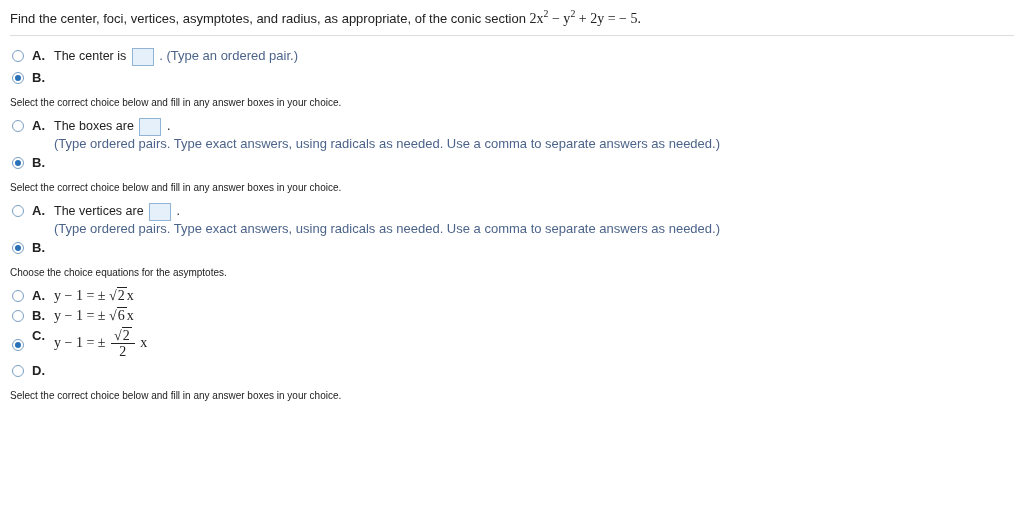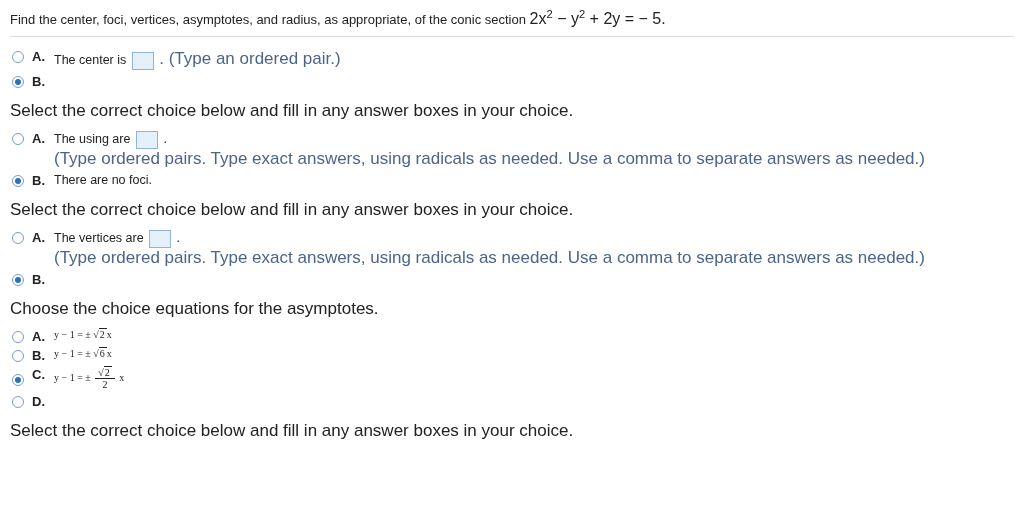--- a/index.html
+++ b/index.html
@@ -10,22 +10,22 @@
     padding: 8px 10px;
     width: 1024px;
     box-sizing: border-box;
   }
   .question-header {
     padding-bottom: 8px;
     border-bottom: 1px solid #ddd;
     margin-bottom: 12px;
   }
   .eq {
-    font-family: Liberation Sans, sans-serif;
-    font-size: 16px;
+    font-family: Liberation Serif, serif;
+    font-size: 14px;
   }
   sup { font-size: 0.7em; vertical-align: super; }
   .frac {
     display: inline-block;
     text-align: center;
     vertical-align: middle;
     font-family: "Times New Roman", serif;
     line-height: 1.1;
     margin: 0 2px;
   }
@@ -60,35 +60,35 @@
     font-weight: bold;
     margin: 0 6px 0 8px;
     min-width: 16px;
   }
   .choice-content {
     flex: 1;
     font-size: 12.5px;
   }
   .hint {
     color: #4c648a;
-    font-size: 17px;
+    font-size: 13px;
   }
   .input-box {
     display: inline-block;
     width: 20px; height: 16px;
     background: #e6f0fa;
     border: 1px solid #8fb4d6;
     vertical-align: middle;
     margin: 0 2px;
   }
   .section-instr {
     margin: 12px 0 10px 0;
-    font-size: 17px;
+    font-size: 10px;
   }
-  .asym-eq { font-family: "Times New Roman", serif; font-size:10px;}
+  .asym-eq { font-family: "Times New Roman", serif; font-size:14px;}
   .block { margin-bottom: 6px;}
 </style>
 </head>
 <body>
 
 <div class="question-header">
   <span>Find the center, foci, vertices, asymptotes, and radius, as appropriate, of the conic section </span>
   <span class="eq">
     <span>2x</span><sup>2</sup><span> − y</span><sup>2</sup><span> + 2y = − 5.</span>
   </span>
@@ -110,30 +110,29 @@
   </div>
 </div>
 
 <div class="section-instr">Select the correct choice below and fill in any answer boxes in your choice.</div>
 
 <div class="block">
   <div class="choice-row">
     <div class="radio"></div>
     <div class="choice-label">A.</div>
     <div class="choice-content">
-      <span>The using are </span>
+      <span>The boxes are </span>
       <span class="input-box"></span>
       <span> .</span><br>
       <span class="hint">(Type ordered pairs. Type exact answers, using radicals as needed. Use a comma to separate answers as needed.)</span>
     </div>
   </div>
   <div class="choice-row">
     <div class="radio selected"></div>
     <div class="choice-label">B.</div>
-    <div class="choice-content">There are no foci.</div>
   </div>
 </div>
 
 <div class="section-instr">Select the correct choice below and fill in any answer boxes in your choice.</div>
 
 <div class="block">
   <div class="choice-row">
     <div class="radio"></div>
     <div class="choice-label">A.</div>
     <div class="choice-content">

